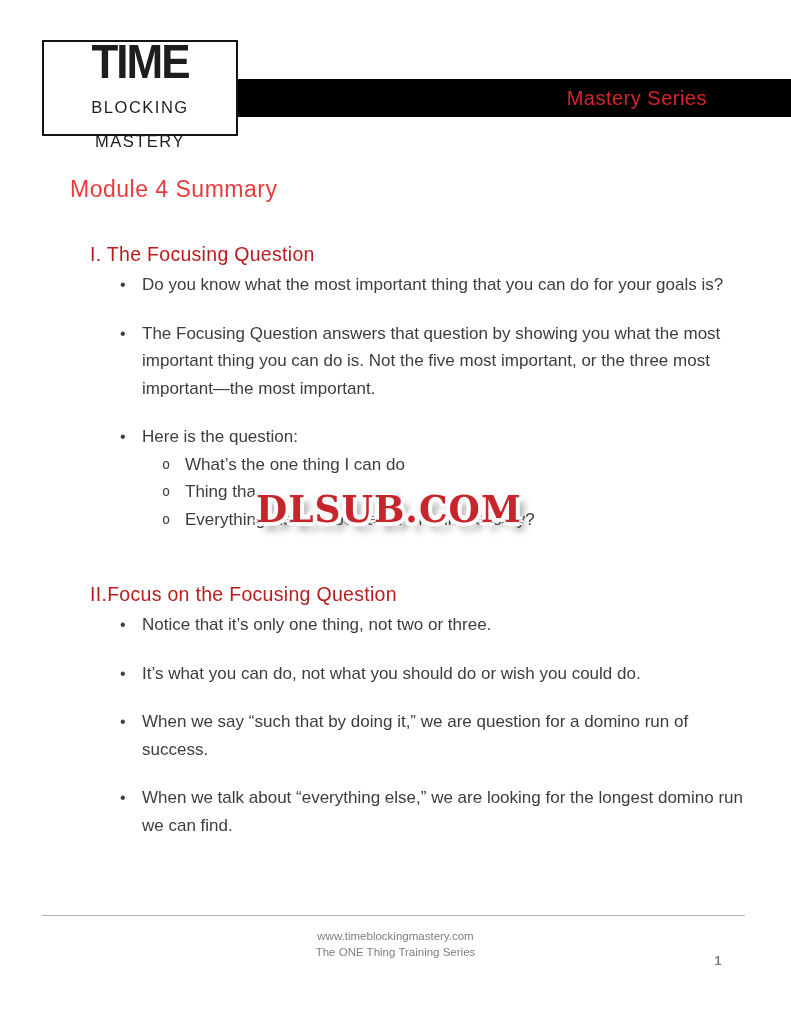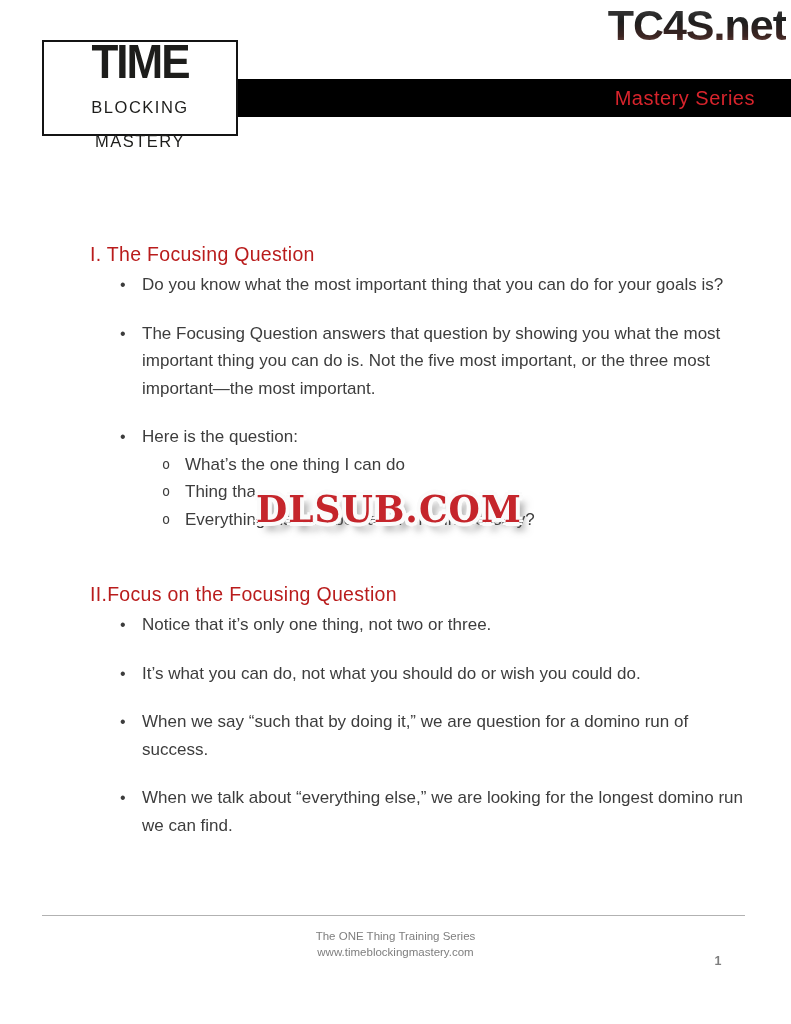--- a/index.html
+++ b/index.html
@@ -24,21 +24,21 @@
     background:#fff; border:2px solid #141414; z-index:2;
     display:flex; flex-direction:column; align-items:center; justify-content:space-between;
     color:#1d1d1b; text-align:center;
   }
   .logo-time { font-size:44px; font-weight:bold; letter-spacing:-2px; line-height:0.9; transform:scaleY(1.08); }
   .logo-sub  { font-size:16.5px; font-weight:500; letter-spacing:1.5px; line-height:1.12; margin-top:16px; }
 
   
   .banner {
     position:absolute; left:237px; right:0; top:79px; height:38px; background:#000;
-    display:flex; align-items:center; justify-content:flex-end; padding-right:36px; z-index:1;
+    display:flex; align-items:center; justify-content:flex-end; padding-right:84px; z-index:1;
   }
   .banner-label { color:#d8242c; font-size:20px; letter-spacing:0.5px; }
 
   
   .module-title {
     position:absolute; left:70px; top:176px;
     font-size:23px; color:#e83b3e; letter-spacing:0.5px; font-weight:400;
   }
   .section-heading {
     position:absolute; left:90px;
@@ -96,32 +96,32 @@
       -3px -3px 0 #f2f2f2, 3px -3px 0 #f2f2f2, -3px 3px 0 #f2f2f2, 3px 3px 0 #f2f2f2,
       -3px 0 0 #f2f2f2, 3px 0 0 #f2f2f2, 0 -3px 0 #f2f2f2, 0 3px 0 #f2f2f2,
       5px 5px 5px rgba(70,70,70,0.6);
   }
 </style>
 </head>
 <body>
 
 <div class="page">
 
-  <div class="wm-top">TC4S.net</div>
 
   <div class="logo-box">
     <div class="logo-time">TIME</div>
     <div class="logo-sub">BLOCKING</div>
     <div class="logo-sub">MASTERY</div>
   </div>
 
   <div class="banner">
     <span class="banner-label">Mastery Series</span>
   </div>
 
+  <h1 class="module-title">Module 4 Summary</h1>
 
   <h2 class="section-heading sec1-heading">I. The Focusing Question</h2>
 
   <div class="bullet-list sec1-list">
     <div class="bullet-item">
       <span class="bullet-marker">•</span>
       <span class="bullet-body">Do you know what the most important thing that you can do for your goals is?</span>
     </div>
     <div class="bullet-item">
       <span class="bullet-marker">•</span>
@@ -168,20 +168,20 @@
       <span class="bullet-marker">•</span>
       <span class="bullet-body">When we talk about “everything else,” we are looking for the longest domino run we can find.</span>
     </div>
   </div>
 
   <div class="wm-mid">DLSUB.COM</div>
 
   <div class="footer-rule"></div>
 
   <div class="footer-text">
+    <div>www.timeblockingmastery.com</div>
     <div>The ONE Thing Training Series</div>
-    <div>www.timeblockingmastery.com</div>
   </div>
 
   <div class="page-number">1</div>
 
 
 </div>
 
 </body></html>

